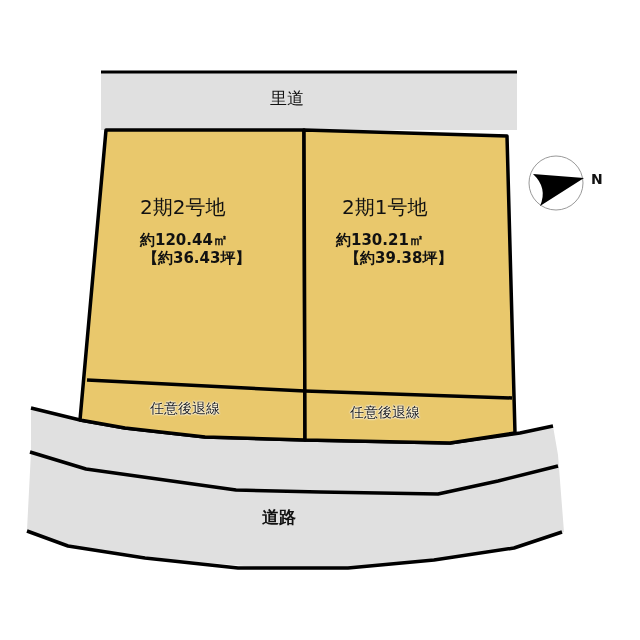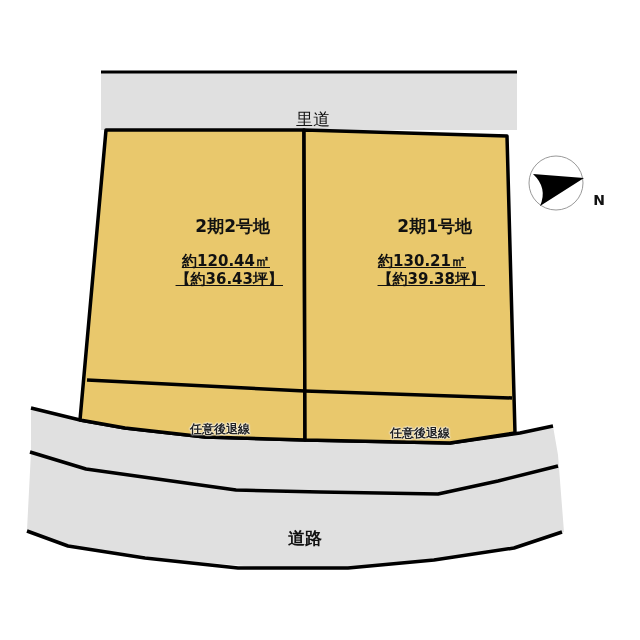--- a/index.html
+++ b/index.html
@@ -1,23 +1,23 @@
 <!DOCTYPE html>
 <html><head>
 <meta charset="utf-8">
 <style>
   html, body { margin:0; padding:0; background:#ffffff; }
   body { width:640px; height:640px; position:relative; overflow:hidden;
          font-family: "DejaVu Sans", "Liberation Sans", sans-serif; }
   svg#plan { position:absolute; left:0; top:0; width:640px; height:640px; }
-  .lbl { position:absolute; color:#111; white-space:nowrap; text-align:right;margin-top:21px; }
+  .lbl { position:absolute; color:#111; white-space:nowrap; text-align:left; }
   .road-label { font-size:17px; }
-  .lot-title { font-size:17px; font-weight:bold; }
-  .lot-area { font-size:15px; line-height:18px; font-weight:bold;text-decoration:underline; }
-  .setback { font-size:12px; font-weight:bold; color:#222;
+  .lot-title { font-size:20px; font-weight:normal; }
+  .lot-area { font-size:15px; line-height:18px; font-weight:bold; }
+  .setback { font-size:14px; font-weight:normal; color:#222;
              text-shadow: 0 0 2px #fff, 0 0 2px #fff, 0 0 2px #fff; }
   .north-n { font-size:14px; font-weight:bold; }
 </style>
 </head>
 <body>
 
 <svg id="plan" viewBox="0 0 640 640" xmlns="http://www.w3.org/2000/svg">
 
   <g>
     <rect x="101" y="72" width="416" height="58" fill="#E0E0E0"></rect>

